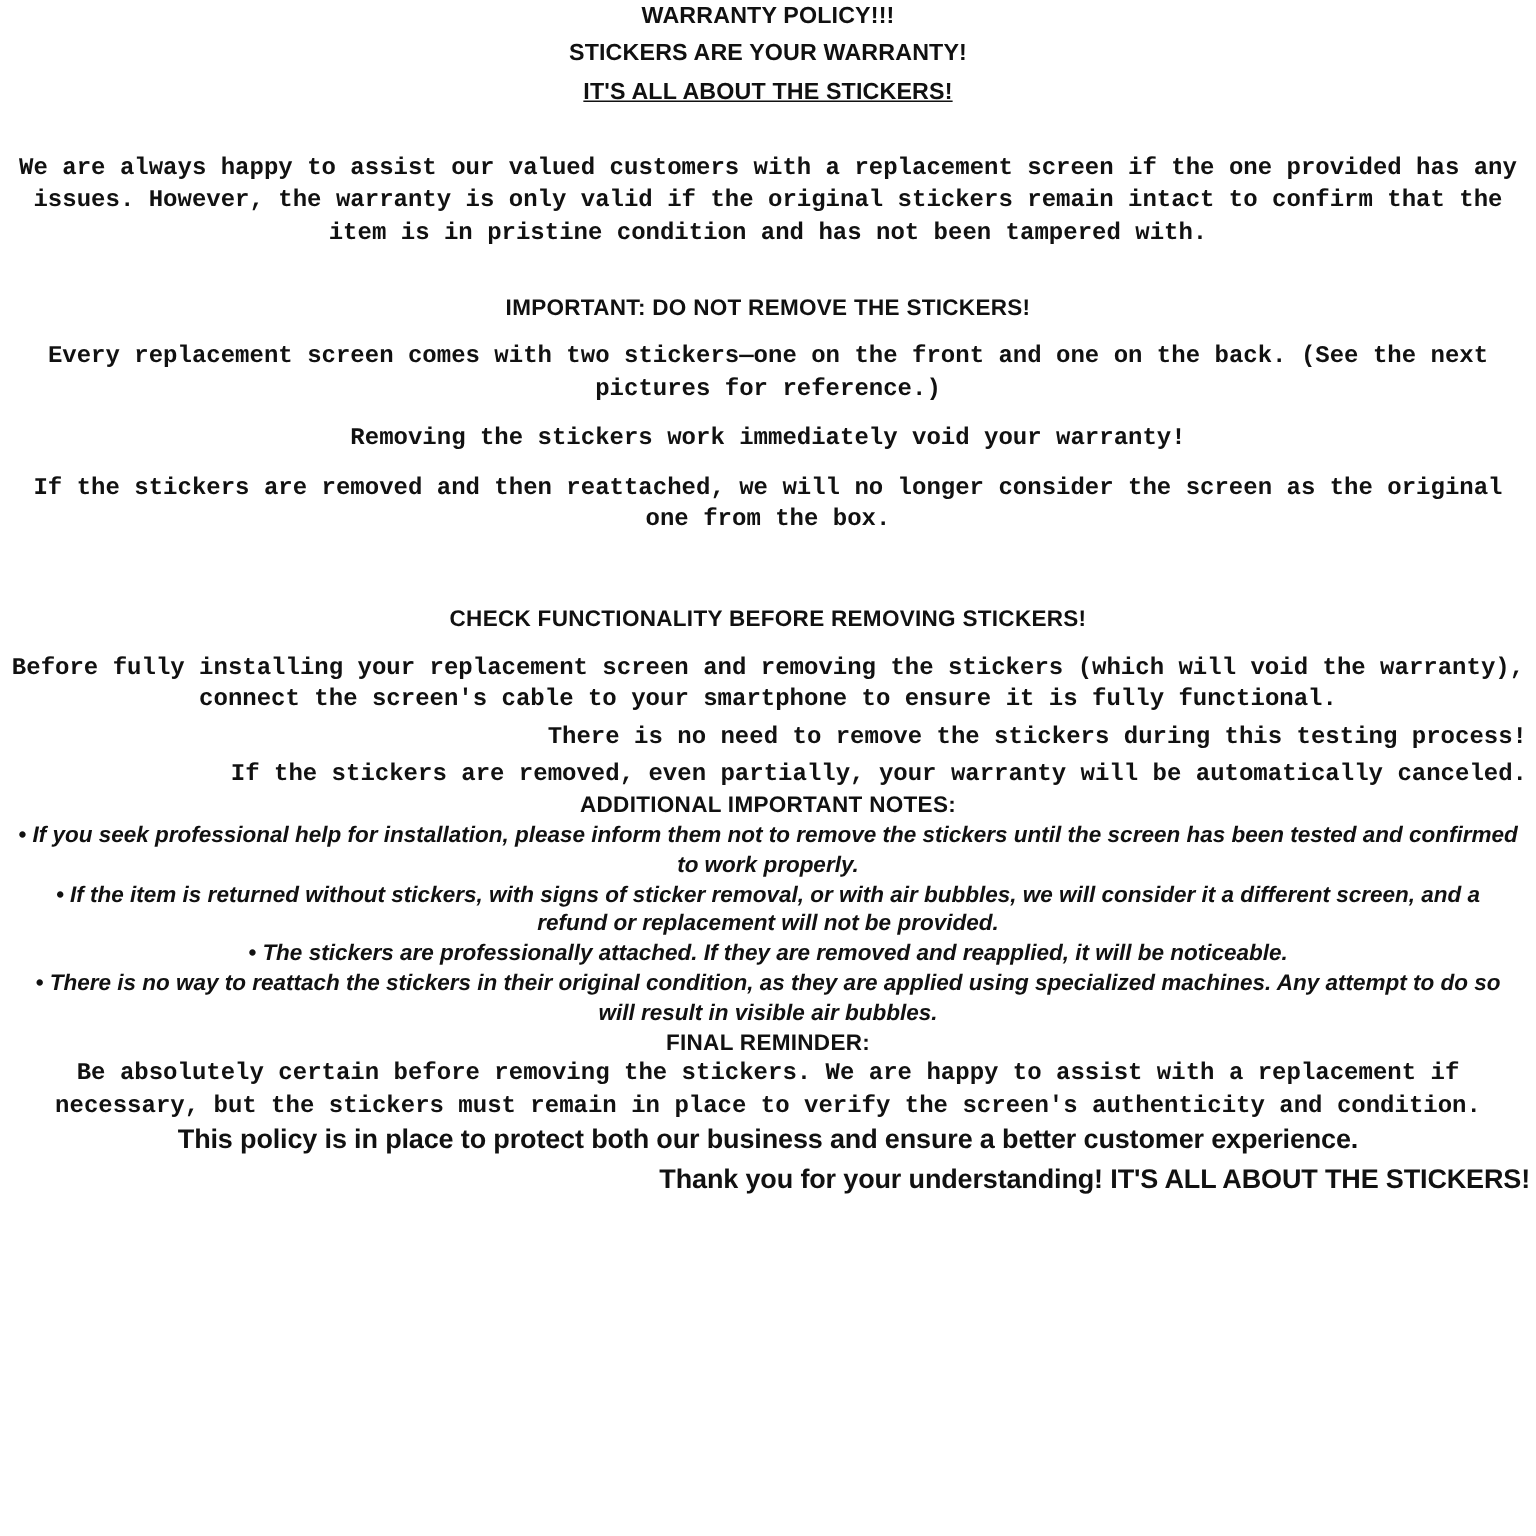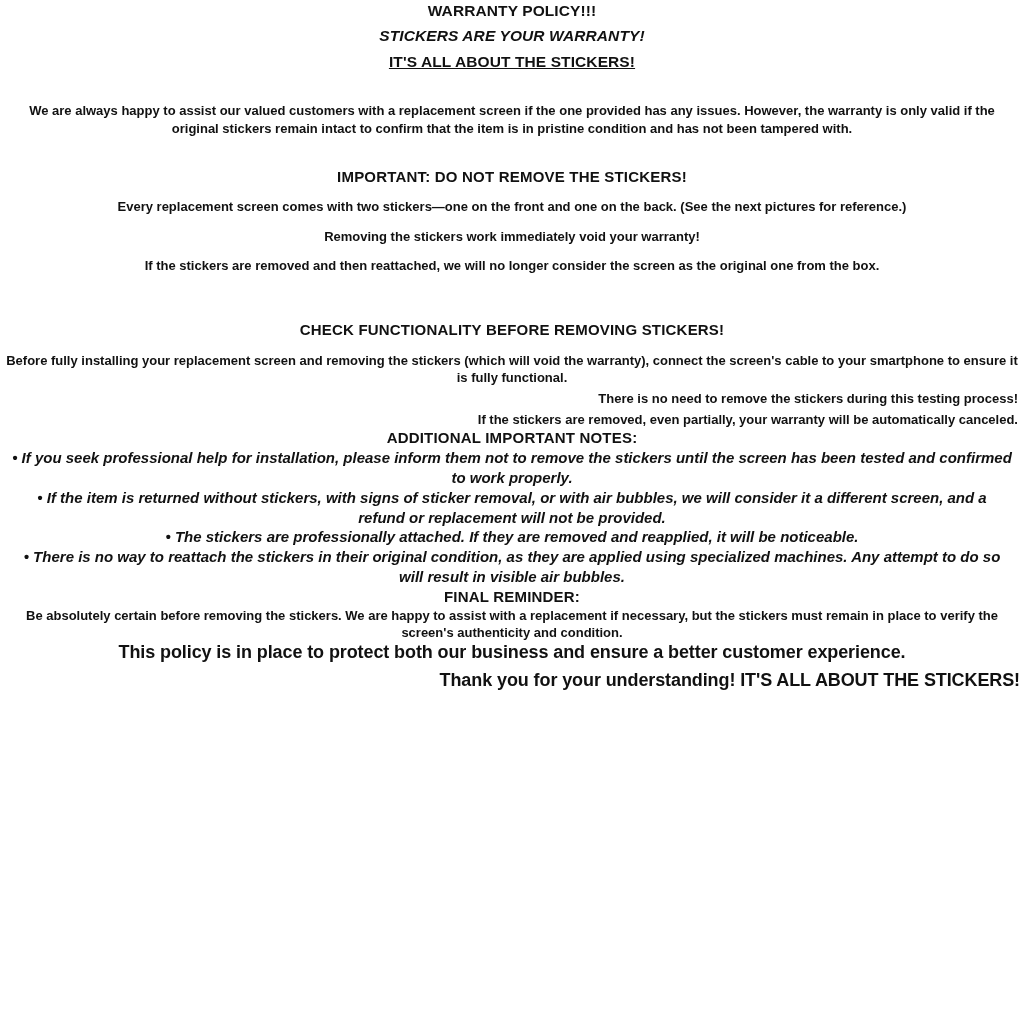--- a/index.html
+++ b/index.html
@@ -22,26 +22,27 @@
   .line {
     text-align: center;
     font-weight: bold;
     line-height: 1.32;
   }
   .head {
     font-size: 15.5px;
     letter-spacing: 0.1px;
   }
   .head-1 { margin-top: 1px; }
-  .head-2 { margin-top: 5px; font-style: italic; }
+  .head-2 { margin-top: 5px; }
   .head-3 { margin-top: 5px; text-decoration: underline; }
 
   .body-text {
-    font-size: 13px;
+    font-size: 16px;
     padding: 0 2px;
+    font-family: Liberation Mono, monospace;
   }
 
   .section-title {
     font-size: 15px;
     letter-spacing: 0.2px;
   }
 
   .bullet {
     font-size: 15px;
     padding: 0 8px;

